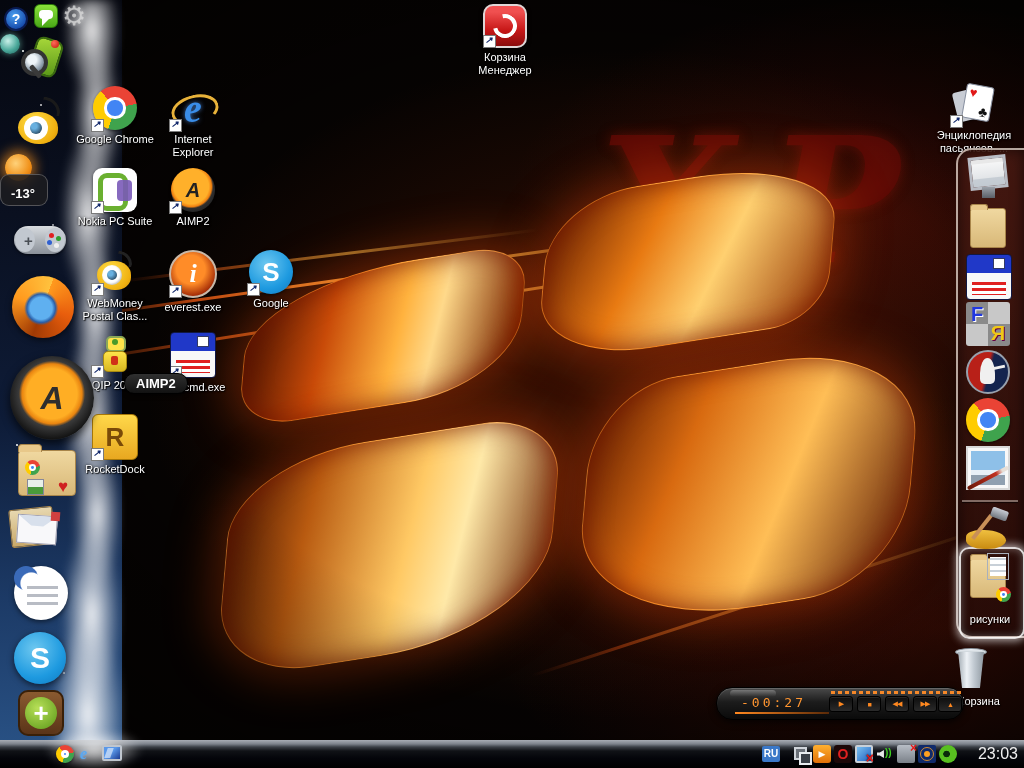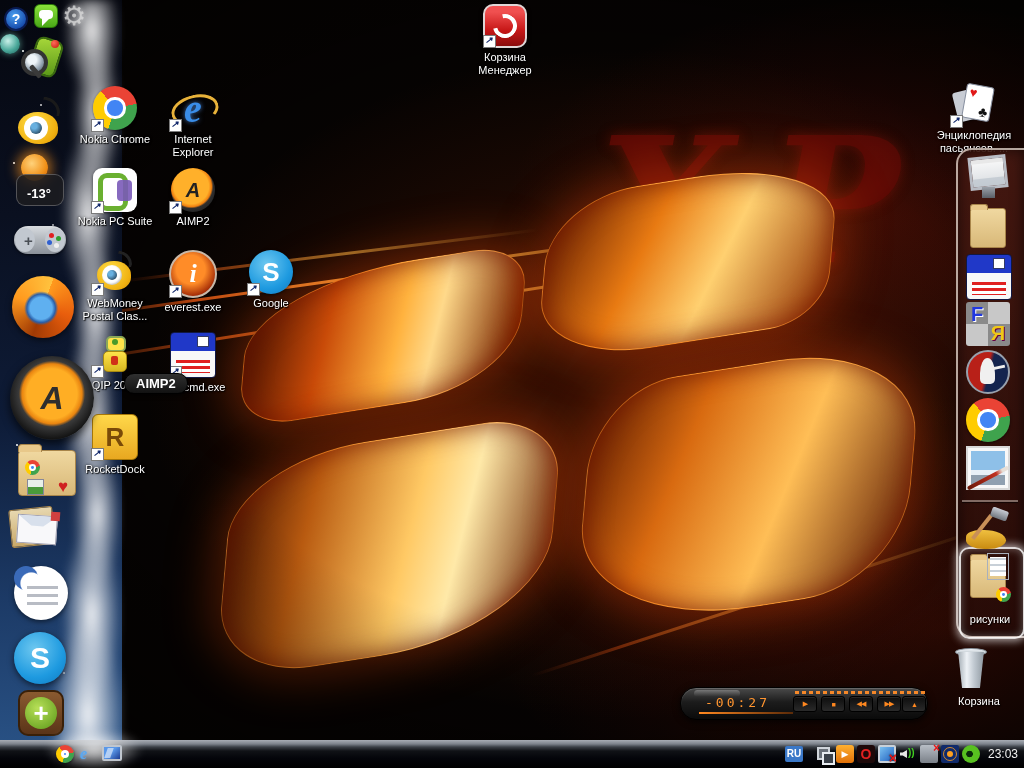--- a/index.html
+++ b/index.html
@@ -264,21 +264,21 @@
   
   #bin{position:absolute;left:950px;top:645px;width:44px;height:50px;z-index:3;}
   #bin .body{position:absolute;left:7px;top:7px;width:28px;height:36px;
     background:linear-gradient(90deg,#9aa4ac,#eef2f6 35%,#c2cad2 60%,#8a949c);
     clip-path:polygon(4% 0,96% 0,82% 100%,18% 100%);}
   #bin .rim{position:absolute;left:5px;top:3px;width:32px;height:8px;border-radius:50%;
     background:linear-gradient(180deg,#f2f6fa,#a8b2ba);border:1px solid #8a949c;box-sizing:border-box;}
   #bin-label{position:absolute;left:942px;top:695px;width:74px;text-align:center;z-index:3;
     font-size:11px;color:#fff;text-shadow:1px 1px 1px #000;}
   
-  #player{position:absolute;left:680px;top:687px;width:246px;height:31px;z-index:5;border-radius:16px;
+  #player{position:absolute;left:716px;top:687px;width:246px;height:31px;z-index:5;border-radius:16px;
     background:linear-gradient(180deg,#4a4a4a,#1c1c1c 45%,#0a0a0a);border:1px solid #000;
     box-shadow:0 2px 7px rgba(0,0,0,.75), inset 0 1px 1px rgba(255,255,255,.18);}
   .pl-tab{position:absolute;left:13px;top:2px;width:46px;height:7px;border-radius:4px;
     background:linear-gradient(180deg,#777,#2a2a2a);}
   .pl-time{position:absolute;left:24px;top:7px;font:13px "DejaVu Sans Mono",monospace;color:#ff9530;letter-spacing:3px;}
   .pl-progress{position:absolute;left:18px;top:24px;width:94px;height:2px;
     background:linear-gradient(90deg,#ff8820,#5a2a08);}
   .pl-dashes{position:absolute;left:114px;top:3px;width:130px;height:3px;opacity:.95;
     background:repeating-linear-gradient(90deg,#ff8c28 0 4px,transparent 4px 7px);}
   .pl-btn{position:absolute;top:8px;width:24px;height:16px;padding:0;border:1px solid #000;border-radius:3px;
@@ -310,21 +310,21 @@
   .t-net .x{position:absolute;right:-3px;bottom:-5px;color:#e81818;font:bold 14px "Liberation Sans",sans-serif;text-shadow:0 0 2px #000;}
   .t-vol::before{content:"";position:absolute;left:1px;top:5px;width:7px;height:8px;background:#e8e8e8;
     clip-path:polygon(0 30%,40% 30%,100% 0,100% 100%,40% 70%,0 70%);}
   .t-vol .w{position:absolute;left:9px;top:2px;color:#40d020;font:bold 10px "Liberation Sans",sans-serif;}
   .t-dev{border-radius:2px;background:linear-gradient(180deg,#b8bec6,#7a8088);}
   .t-dev .x{position:absolute;right:-2px;top:-4px;color:#e81818;font:bold 12px "Liberation Sans",sans-serif;}
   .t-radio{border-radius:2px;background:#102a6a;}
   .t-radio::before{content:"";position:absolute;left:6px;top:6px;width:6px;height:6px;border-radius:50%;background:#ffa020;}
   .t-radio::after{content:"";position:absolute;left:2px;top:2px;width:12px;height:12px;border:1.5px solid rgba(255,160,32,.8);border-radius:50%;}
   .t-nv{border-radius:50%;background:radial-gradient(circle at 42% 50%,#0a2a0a 0 22%,#58c020 26% 72%,#2a6010 100%);}
-  .t-clock{margin-left:5px;color:#f0f0f0;font-size:12px;}
+  .t-clock{margin-left:18px;color:#f0f0f0;font-size:16px;}
 </style>
 </head>
 <body>
 
 <div id="screen">
 
   <div id="wallpaper">
     <div class="wp-base"></div>
     <div class="wp-xp">XP</div>
     <div class="wp-streak s1"></div>
@@ -342,21 +342,21 @@
 
   <div id="left-sky">
       <i class="stars"></i>
     </div>
   <div id="cloud-strip"></div>
 
   <div class="desk-icon" style="left:76px;top:86px">
     <div class="ic icon-chrome">
         <i class="sc-arrow"></i>
       </div>
-    <div class="lbl">Nokia Chrome</div>
+    <div class="lbl">Google Chrome</div>
   </div>
   <div class="desk-icon" style="left:154px;top:86px">
     <div class="ic icon-ie">
         <span class="g">e</span>
         <i class="sc-arrow"></i>
       </div>
     <div class="lbl">Internet Explorer</div>
   </div>
   <div class="desk-icon" style="left:76px;top:168px">
     <div class="ic icon-nokia">
@@ -448,21 +448,21 @@
       <span class="lens"></span>
       <span class="hand"></span>
       <span class="bug"></span>
     </div>
   <div class="dock-item d-wm2" style="left:16px;top:98px;width:46px;height:48px">
       <span class="body"></span>
       <span class="eye"></span>
       <span class="pupil"></span>
       <span class="ant"></span>
     </div>
-  <div class="dock-item d-weather" style="left:16px;top:156px;width:48px;height:50px">
+  <div class="dock-item d-weather" style="left:0;top:156px;width:48px;height:50px">
     <span class="sun"></span>
     <span class="box"></span>
     <span class="temp">-13°</span>
   </div>
   <div class="dock-item d-pad" style="left:14px;top:218px;width:52px;height:44px">
       <span class="bodyp"></span>
       <span class="dpad">+</span>
       <span class="btns"></span>
     </div>
   <div class="dock-item d-ff" style="left:12px;top:276px;width:62px;height:62px"></div>

